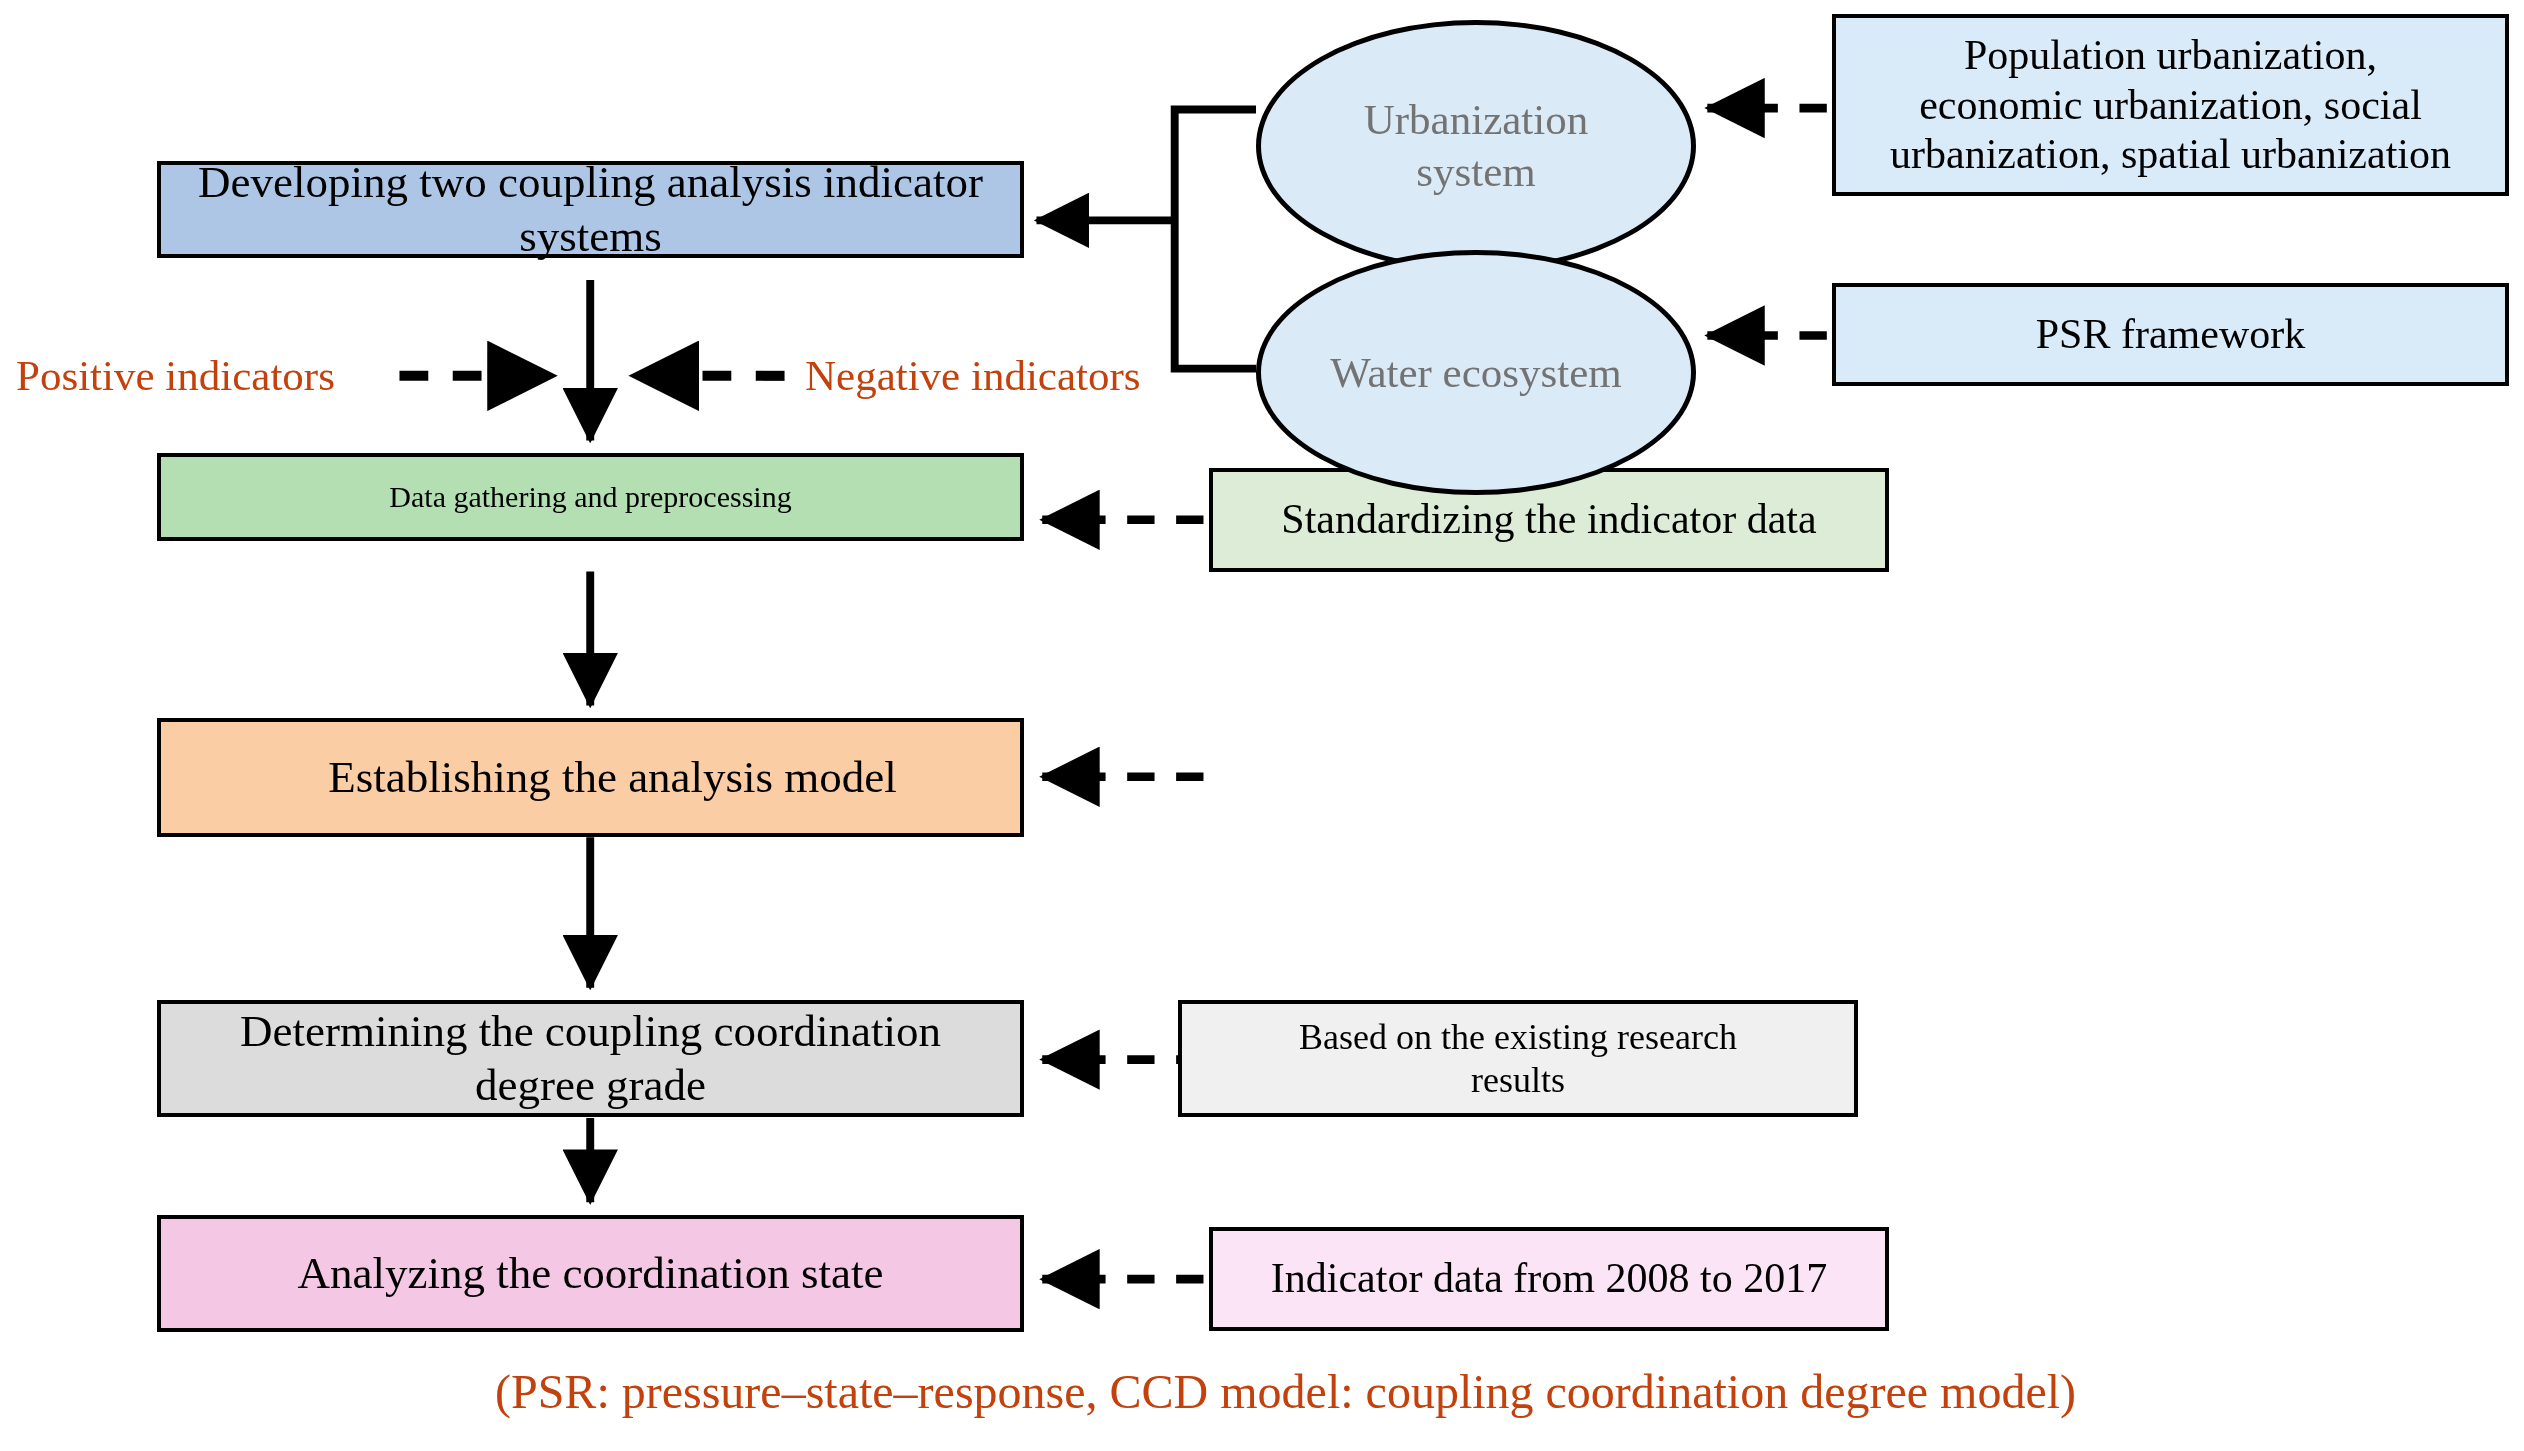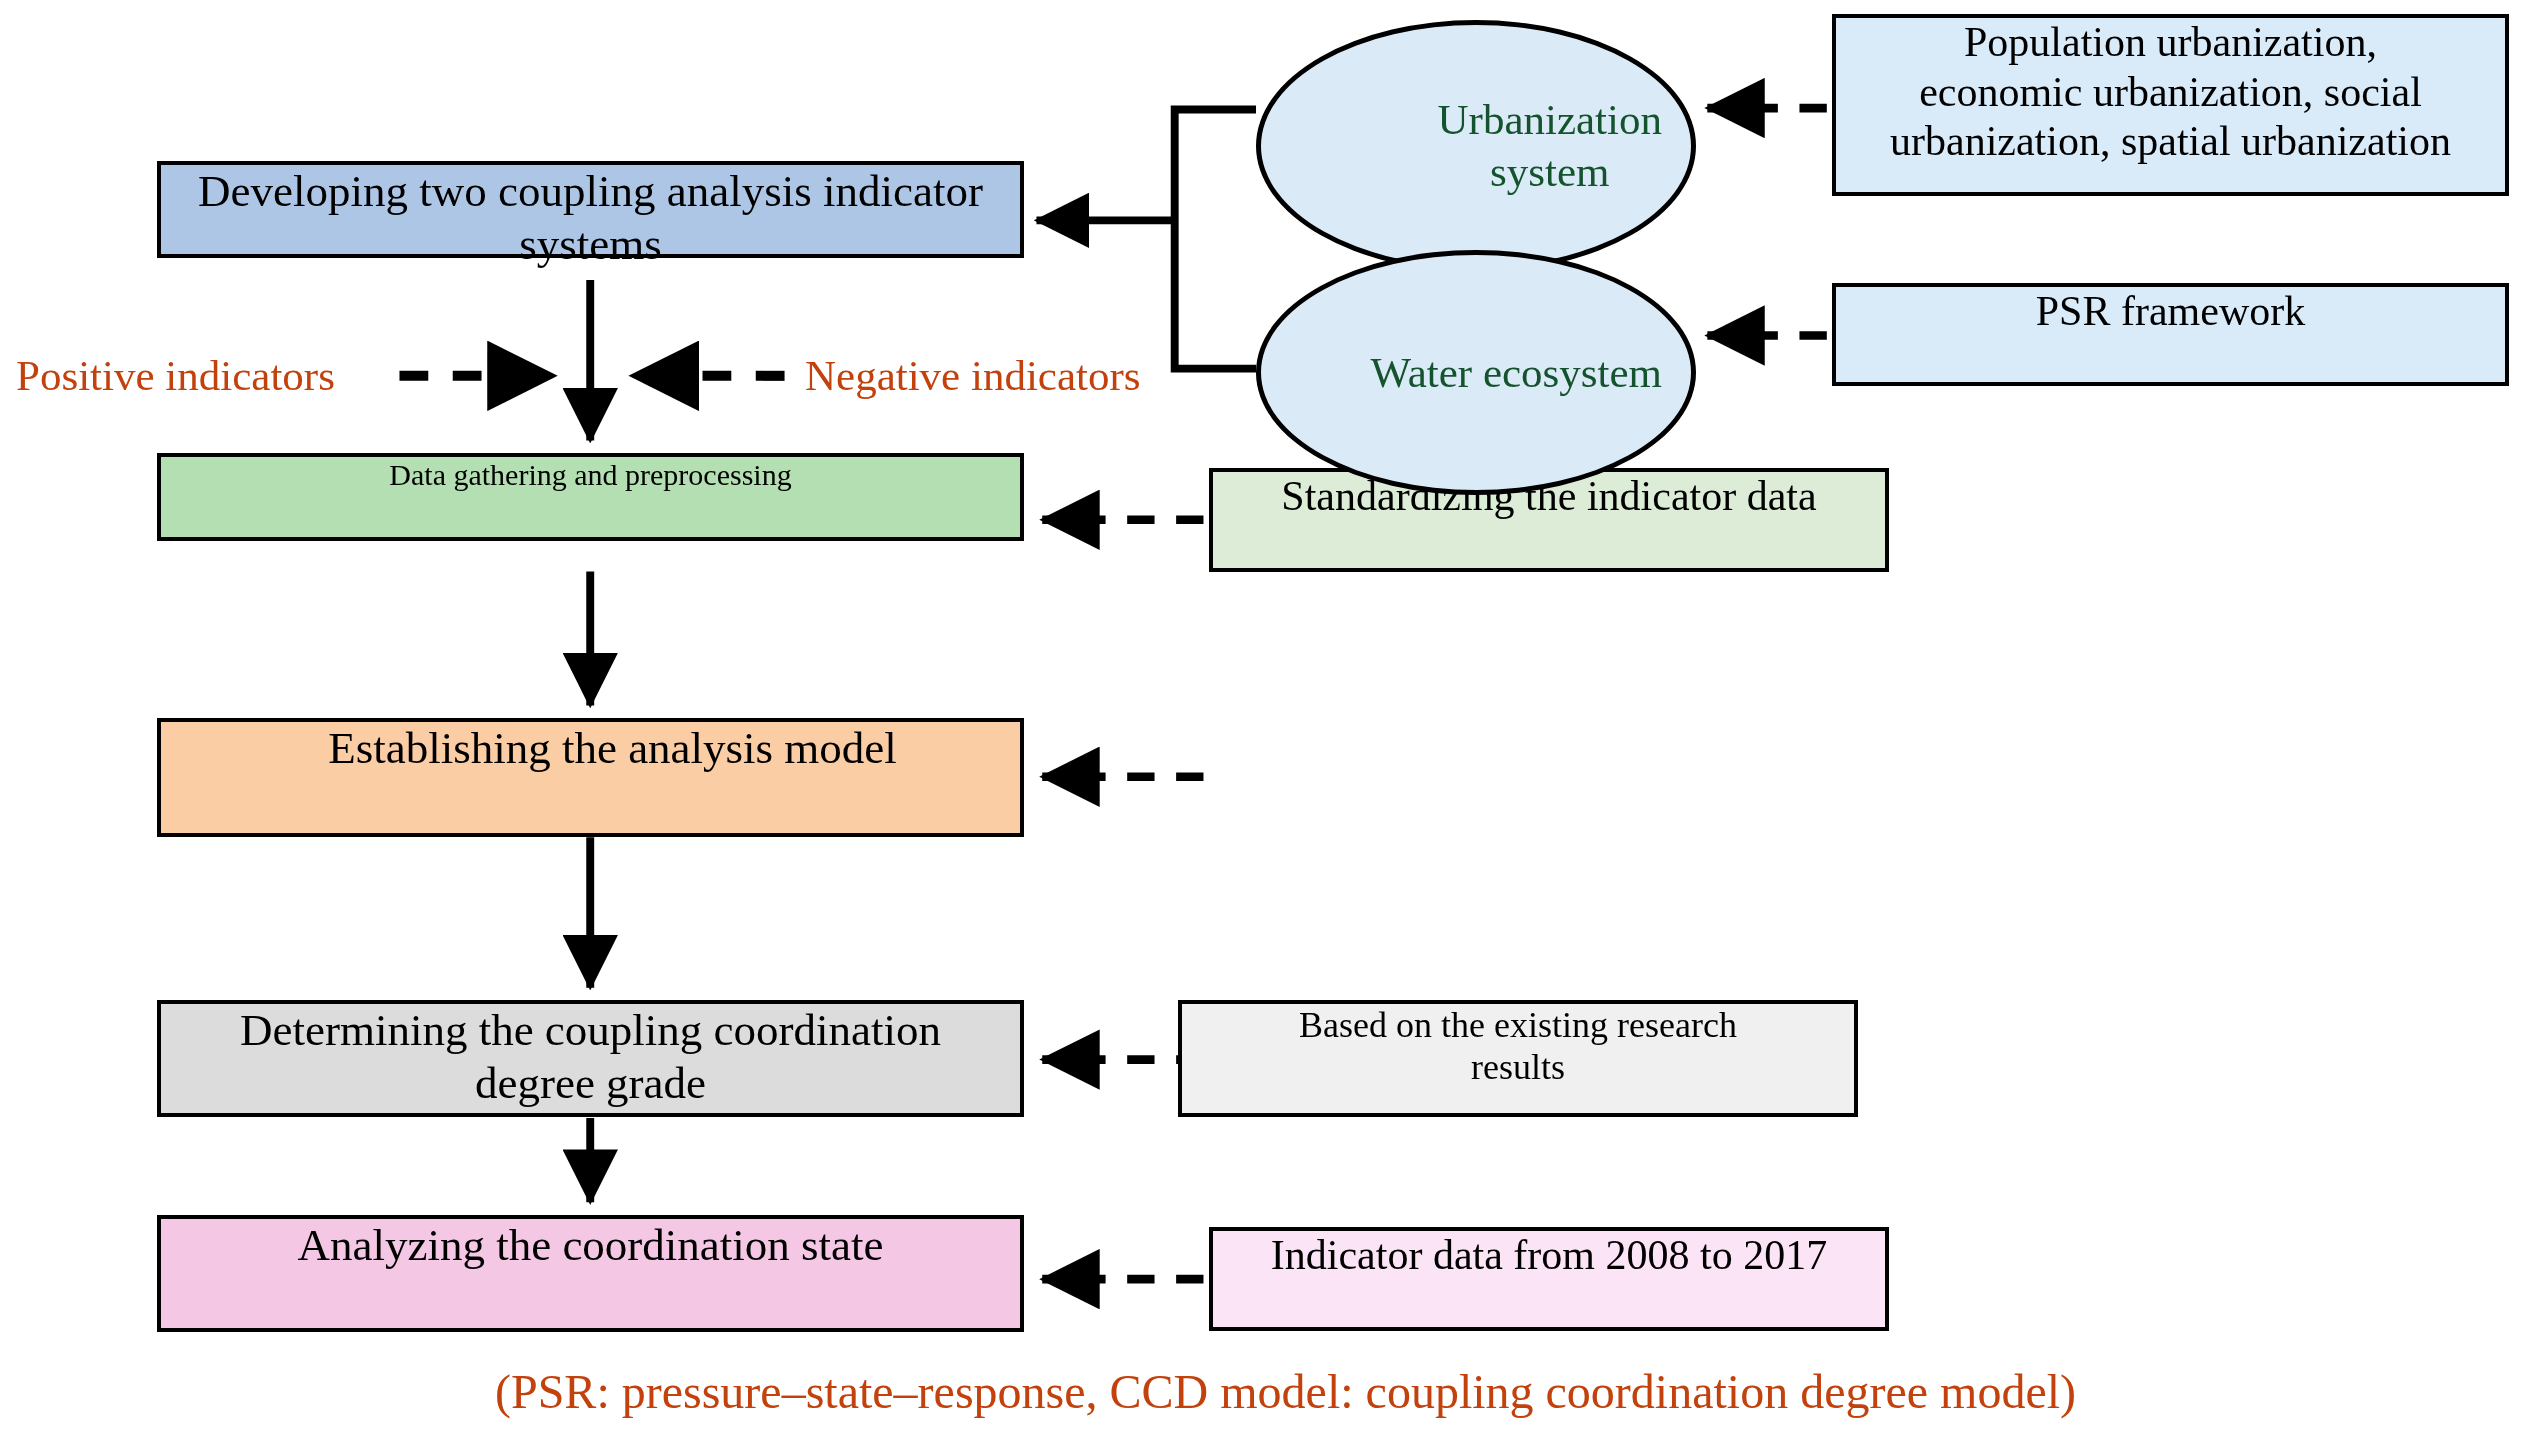--- a/index.html
+++ b/index.html
@@ -25,41 +25,42 @@
     left: 0; top: 0;
     width: 2525px;
     height: 1452px;
     pointer-events: none;
   }
   .node {
     position: absolute;
     box-sizing: border-box;
     border: 4.3px solid #000000;
     display: flex;
+    align-items: center;
     justify-content: center;
     text-align: center;
     line-height: 1.18;
     color: #000000;
   }
   .node .label {
     display: block;
     padding: 0 10px;
     white-space: pre-line;
   }
   .ellipse {
     position: absolute;
     box-sizing: border-box;
     border: 5px solid #000000;
     border-radius: 50%;
     display: flex;
     align-items: center;
-    justify-content: flex-end;
+    justify-content: center;
     text-align: center;
     line-height: 1.2;
-    color: #14532d;
+    color: #737373;
   }
   .ellipse .label {
     display: block;
     white-space: pre-line;
     padding: 0 29px;
   }
   .plain-text {
     position: absolute;
     color: #c2410c;
     white-space: nowrap;

